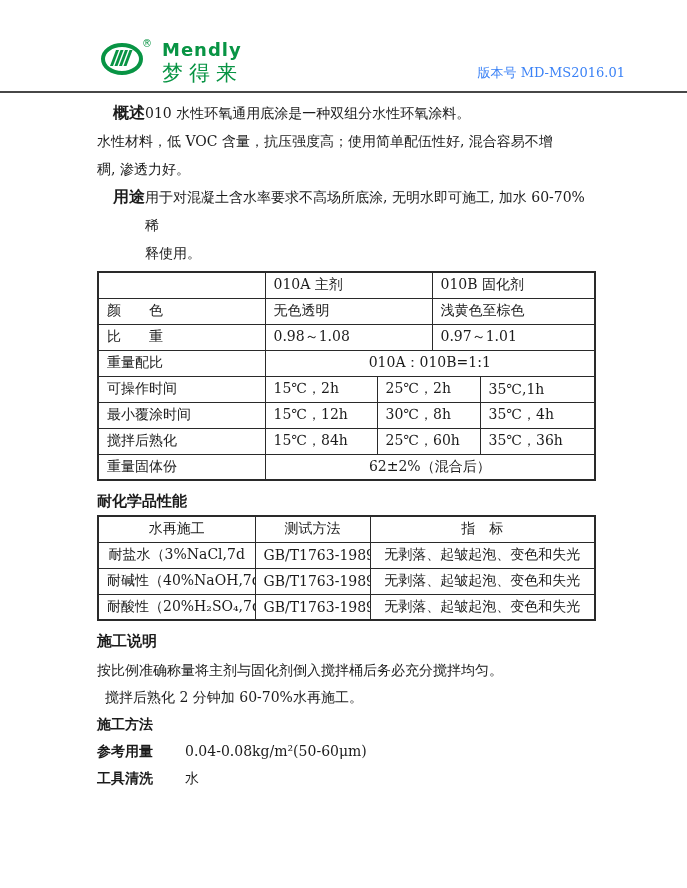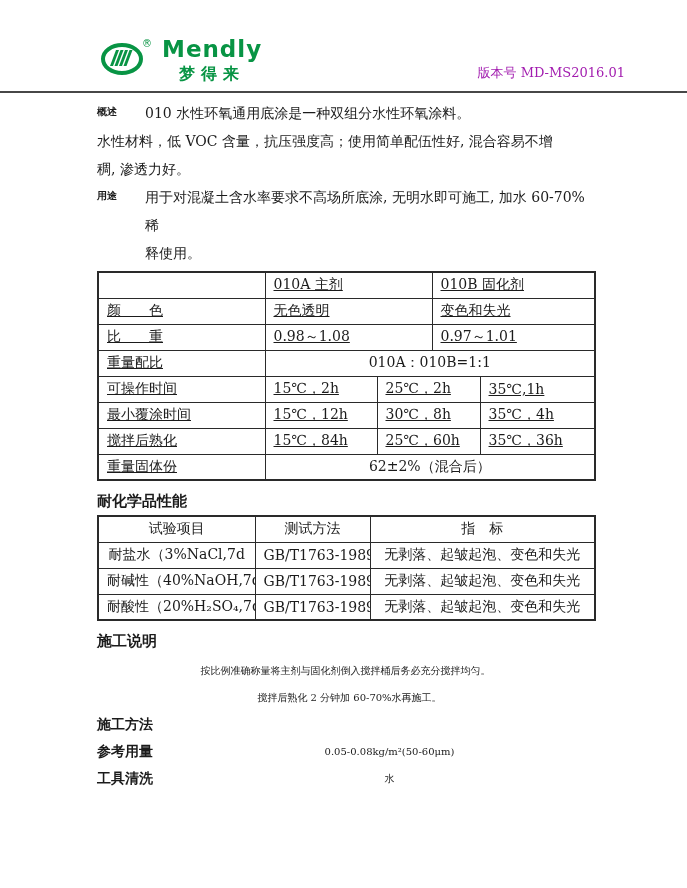--- a/index.html
+++ b/index.html
@@ -9,58 +9,58 @@
     position:relative; width:687px; height:888px; margin:0 auto;
     background:#ffffff; overflow:hidden;
   }
   
   .header { position:relative; width:100%; height:93px; border-bottom:2px solid #474747; }
   .logo { position:absolute; left:100px; top:36px; display:flex; align-items:flex-start; }
   .logo svg { display:block; }
   .brand-block { margin-left:2px; }
   .brand {
     font-family:"DejaVu Sans", sans-serif; font-weight:bold; color:var(--green);
-    font-size:23px; line-height:27px; letter-spacing:1px;
+    font-size:18px; line-height:27px; letter-spacing:1px;
   }
   .brand-cn {
-    font-family:"DejaVu Sans", sans-serif; font-weight:bold; color:var(--green);
-    font-size:16px; line-height:19px; letter-spacing:6px; text-align:center; margin-top:1px;
-  }
-  .version { position:absolute; right:62px; top:64px; font-size:13px; color:#a21caf; }
+    font-family:"DejaVu Sans", sans-serif; font-weight:normal; color:var(--green);
+    font-size:21px; line-height:19px; letter-spacing:6px; text-align:center; margin-top:1px;
+  }
+  .version { position:absolute; right:62px; top:64px; font-size:13px; color:#3b82f6; }
   
   .content { margin-left:97px; width:497px; }
   .page-title {
     margin-top:8px; font-family:"DejaVu Sans", sans-serif; font-weight:bold;
     font-size:21px; line-height:31px; letter-spacing:1px;
   }
   .intro { margin-top:6px; }
   .intro-row { display:flex; }
   .intro-label {
-    width:48px; flex:0 0 48px; font-family:Liberation Mono, monospace;
-    font-weight:bold; font-size:10px; line-height:28px;
+    width:48px; flex:0 0 48px; font-family:Liberation Sans, sans-serif;
+    font-weight:bold; font-size:16px; line-height:28px;text-align:right;
   }
   .intro-text { flex:1; font-size:14px; line-height:28px; }
   .sec-heading {
     margin-top:10px; font-family:"DejaVu Sans", sans-serif; font-weight:bold;
     font-size:15px; line-height:20px;
   }
   
   table { border-collapse:collapse; width:497px; margin-top:4px; table-layout:fixed; }
   table { border:2px solid var(--border); }
   td, th { border:1px solid var(--border); font-size:14px; font-weight:normal; height:26px; padding:1px 8px; overflow:hidden; white-space:nowrap; }
-  .t-left { text-align:left;text-decoration:underline; }
+  .t-left { text-align:left; }
   .t-center { text-align:center; }
   
   .cons-row { display:flex; }
   .cons-row.first { margin-top:6px; }
   .cons-label {
     width:88px; flex:0 0 88px; font-family:"DejaVu Sans", sans-serif;
     font-weight:bold; font-size:14px; line-height:27px;
   }
-  .cons-text { flex:1; font-size:10px; line-height:27px;text-align:center; }
+  .cons-text { flex:1; font-size:14px; line-height:27px; }
   .indent-sm { padding-left:8px; }
 </style>
 </head>
 <body>
 
 <div class="page">
 
   <div class="header">
     <div class="logo">
       <svg width="60" height="44" viewBox="0 0 60 44">
@@ -114,21 +114,21 @@
         </colgroup>
       <tbody>
         <tr>
           <td class="t-left"></td>
           <td class="t-left" colspan="2">010A 主剂</td>
           <td class="t-left" colspan="2">010B 固化剂</td>
         </tr>
         <tr>
           <td class="t-left">颜　　色</td>
           <td class="t-left" colspan="2">无色透明</td>
-          <td class="t-left" colspan="2">变色和失光</td>
+          <td class="t-left" colspan="2">浅黄色至棕色</td>
         </tr>
         <tr>
           <td class="t-left">比　　重</td>
           <td class="t-left" colspan="2">0.98～1.08</td>
           <td class="t-left" colspan="2">0.97～1.01</td>
         </tr>
         <tr>
           <td class="t-left">重量配比</td>
           <td class="t-center" colspan="4">010A：010B=1:1</td>
         </tr>
@@ -159,21 +159,21 @@
 
     <div class="sec-heading">耐化学品性能</div>
     <table>
       <colgroup>
           <col style="width:157px">
           <col style="width:115px">
           <col style="width:225px">
         </colgroup>
       <tbody>
         <tr>
-          <th class="t-center">试验项目</th>
+          <th class="t-center">水再施工</th>
           <th class="t-center">测试方法</th>
           <th class="t-center">指　标</th>
         </tr>
         <tr>
           <td class="t-center">耐盐水（3%NaCl,7d</td>
           <td class="t-center">GB/T1763-1989</td>
           <td class="t-center">无剥落、起皱起泡、变色和失光</td>
         </tr>
         <tr>
           <td class="t-center">耐碱性（40%NaOH,7d）</td>
@@ -197,21 +197,21 @@
       </div>
     </div>
 
     <div class="cons-row">
       <div class="cons-label">施工方法</div>
     </div>
 
     <div class="cons-row">
       <div class="cons-label">参考用量</div>
       <div class="cons-text">
-        <div>0.05-0.08kg/m²(50-60μm)</div>
+        <div>0.04-0.08kg/m²(50-60μm)</div>
       </div>
     </div>
 
     <div class="cons-row">
       <div class="cons-label">工具清洗</div>
       <div class="cons-text">
         <div>水</div>
       </div>
     </div>
 

